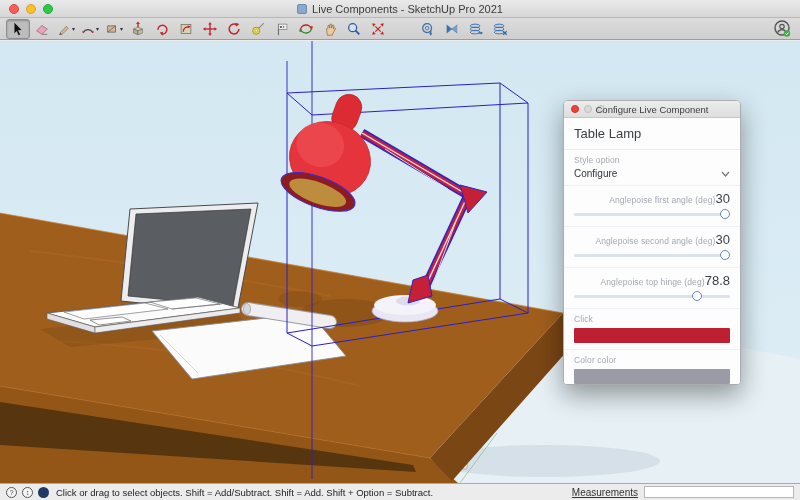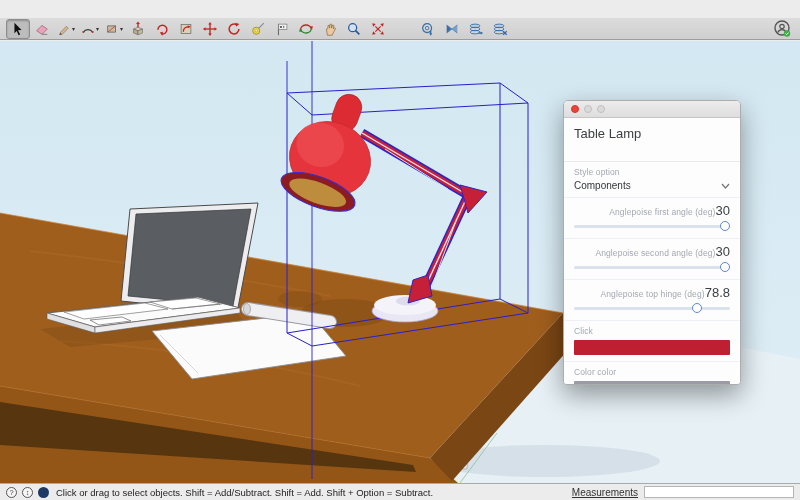--- a/index.html
+++ b/index.html
@@ -47,40 +47,51 @@
     background:#fdfdfe; border:1px solid #adadad; border-radius:5px 5px 4px 4px;
     box-shadow:0 10px 26px rgba(0,0,0,.38); display:flex; flex-direction:column; overflow:hidden; }
   .panel-titlebar { height:17px; background:linear-gradient(#ececec,#dedede); border-bottom:1px solid #c5c5c5;
     display:flex; align-items:center; position:relative; flex:0 0 auto; }
   .p-dots { display:flex; gap:5px; margin-left:7px; }
   .p-dot { width:8px; height:8px; border-radius:50%; }
   .p-dot.red { background:#ef4238; border:0.5px solid #d2332b; }
   .p-dot.gray { background:#dadada; border:0.5px solid #c0c0c0; }
   .panel-title { position:absolute; left:0; right:0; text-align:center; font-size:9.5px; color:#3c3c3c; }
   .panel-body { flex:1; display:flex; flex-direction:column; background:#fdfdfe; }
-  .p-heading { font-size:13px; color:#3c4043; padding:8px 10px 20px; border-bottom:1px solid #e9ebef; }
+  .p-heading { font-size:13px; color:#3c4043; padding:8px 10px 8px; border-bottom:1px solid #e9ebef; }
   .p-row { padding:5px 10px 6px; border-bottom:1px solid #edf0f4; }
   .p-label { font-size:8.5px; color:#a3a8b0; letter-spacing:.1px; }
   .p-style-val { display:flex; align-items:center; justify-content:space-between; margin-top:3px; }
   .p-style-text { font-size:10px; color:#33363a; }
   .p-slider-top { display:flex; justify-content:flex-end; align-items:baseline; }
   .p-value { font-size:13px; color:#3c4043; }
   .p-track { position:relative; height:3px; background:#dbe2ec; border-radius:2px; margin-top:7px; margin-bottom:4px; }
   .p-handle { position:absolute; top:-4px; width:10px; height:10px; margin-left:-10px;
     background:#fff; border:1.5px solid #5d89cb; border-radius:50%; }
   .p-swatch { height:15px; border-radius:1px; margin-top:4px; }
   .p-rest { flex:1; background:#f4f4f7; }
 
   svg { display:block; }
 </style>
 </head>
 <body>
 
 <div class="window">
 
+  <div class="titlebar">
+    <div class="title-center">
+      <span class="proxy-icon"></span>
+      <span>Live Components - SketchUp Pro 2021</span>
+    </div>
+    <div class="traffic">
+      <span class="dot red"></span>
+      <span class="dot yellow"></span>
+      <span class="dot green"></span>
+    </div>
+  </div>
 
   <div class="toolbar">
     <div class="tool active">
       <svg width="16" height="16" viewBox="0 0 18 18">
           <polygon points="5,2 13,10 9,10.5 11.5,15.2 9.6,16 7.6,11.3 5,13.8" fill="#111"></polygon>
         </svg>
     </div>
     <div class="tool">
       <svg width="16" height="16" viewBox="0 0 18 18">
           <polygon points="3,11 9,5 15,9 9,15" fill="#e8a3ba" stroke="#995a72" stroke-width="0.8"></polygon>
@@ -332,33 +343,34 @@
           <ellipse cx="316" cy="108" rx="24" ry="22" fill="#ef4f55" opacity="0.7"></ellipse>
           <ellipse cx="330" cy="153" rx="39" ry="15" fill="#8c1b22" stroke="#3a2bd0" stroke-width="1.1"></ellipse>
           <ellipse cx="330" cy="154" rx="30" ry="10.5" fill="#bd8c3d"></ellipse>
         </g>
       </g>
     </svg>
   </div>
 
   <div class="panel">
     <div class="panel-titlebar">
+      <div class="panel-title">Configure Live Component</div>
       <div class="p-dots">
         <span class="p-dot red"></span>
         <span class="p-dot gray"></span>
         <span class="p-dot gray"></span>
       </div>
     </div>
     <div class="panel-body">
       <div class="p-heading">Table Lamp</div>
 
       <div class="p-row">
         <div class="p-label">Style option</div>
         <div class="p-style-val">
-          <span class="p-style-text">Components</span>
+          <span class="p-style-text">Configure</span>
           <svg width="9" height="6" viewBox="0 0 9 6">
               <polyline points="1,1 4.5,5 8,1" fill="none" stroke="#777" stroke-width="1.2"></polyline>
             </svg>
         </div>
       </div>
 
       <div class="p-row">
         <div class="p-slider-top">
           <span class="p-label">Anglepoise first angle (deg)</span>
           <span class="p-value">30</span>

